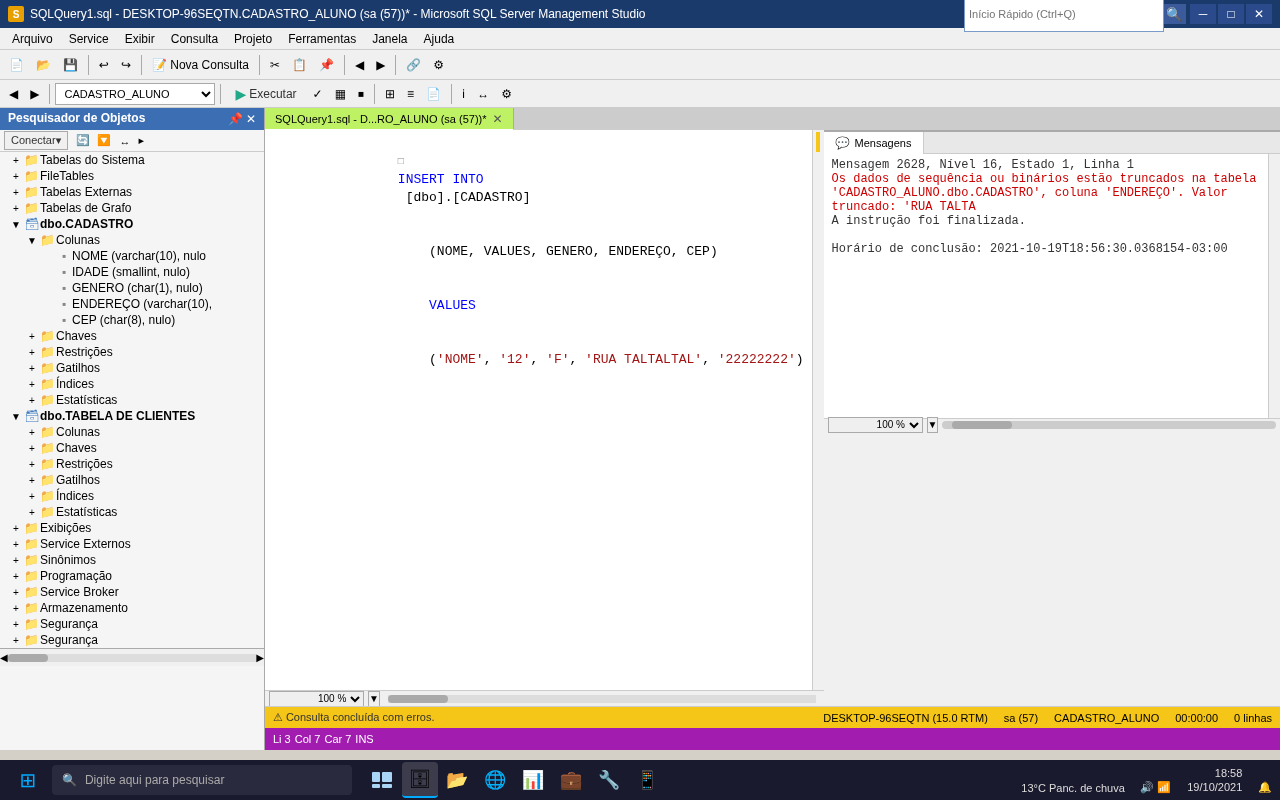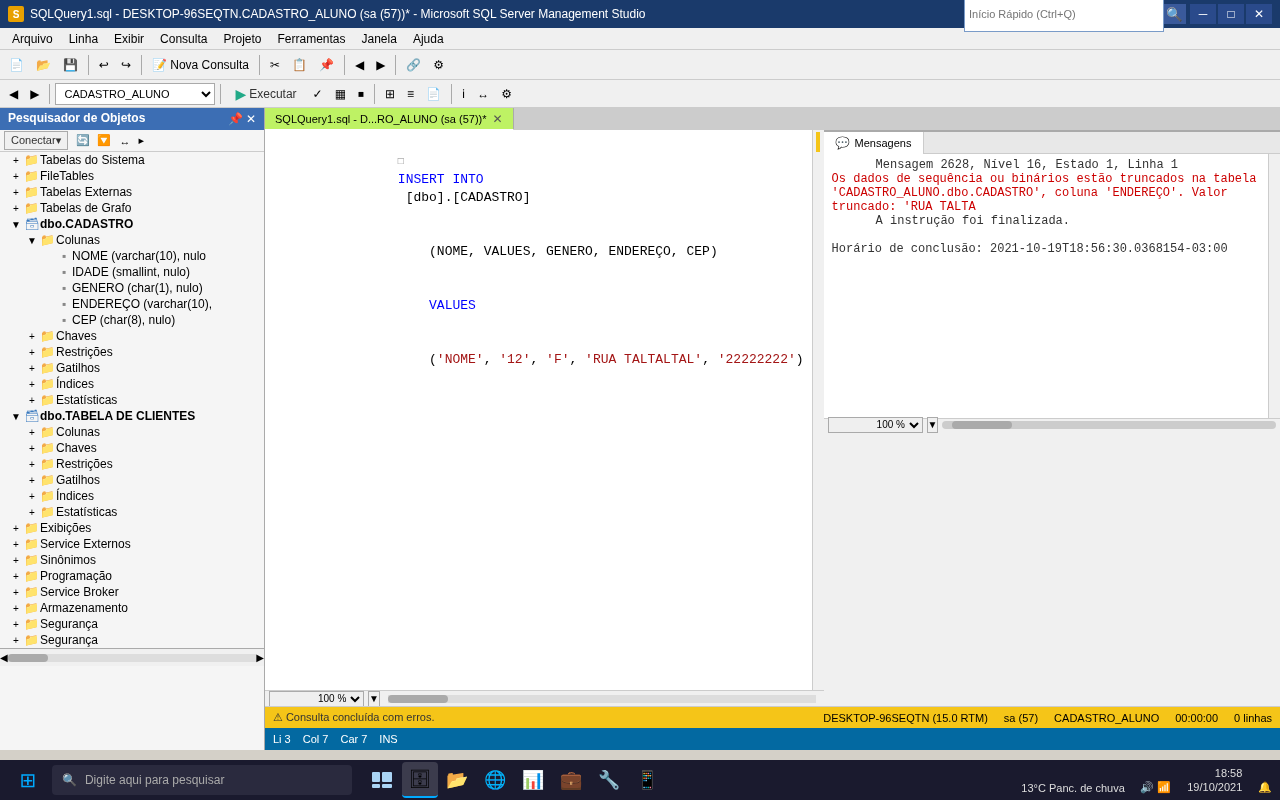--- a/index.html
+++ b/index.html
@@ -186,21 +186,21 @@
     }
     .results-tab.active { background: white; }
     .results-content {
       flex: 1;
       overflow: auto;
       font-family: 'Courier New', monospace;
       font-size: 12px;
       padding: 4px 8px;
     }
     .msg-error { color: #c00; }
-    .msg-normal { color: #333; margin-left: 44px; }
+    .msg-normal { color: #333; }
     .msg-time { color: #333; }
 
     .results-scrollbar {
       height: 12px;
       background: #f0f0f0;
       border-top: 1px solid #ccc;
       display: flex;
       align-items: center;
       padding: 0 4px;
       gap: 4px;
@@ -217,28 +217,28 @@
       padding: 0 8px;
       font-size: 11px;
       gap: 8px;
       border-top: 1px solid #ccc;
     }
     .status-warning { color: #333; }
     .status-right { margin-left: auto; display: flex; gap: 16px; font-size: 11px; }
 
     
     .editor-status-bar {
-      background: #0369a1;
+      background: #a21caf;
       height: 22px;
       display: flex;
       align-items: center;
       padding: 0 8px;
       font-size: 11px;
       color: white;
-      gap: 12px;
+      gap: 4px;
     }
 
     
     .taskbar {
       position: fixed;
       bottom: 0;
       left: 0;
       width: 1280px;
       height: 40px;
       background: #1a1a2e;
@@ -296,21 +296,21 @@
     <div class="title-bar-buttons">
       <button class="title-bar-btn">─</button>
       <button class="title-bar-btn">□</button>
       <button class="title-bar-btn close">✕</button>
     </div>
   </div>
 </div>
 
 <div class="menu-bar">
   <span class="menu-item">Arquivo</span>
-  <span class="menu-item">Linha</span>
+  <span class="menu-item">Service</span>
   <span class="menu-item">Exibir</span>
   <span class="menu-item">Consulta</span>
   <span class="menu-item">Projeto</span>
   <span class="menu-item">Ferramentas</span>
   <span class="menu-item">Janela</span>
   <span class="menu-item">Ajuda</span>
 </div>
 
 <div class="toolbar">
   <button class="tb-btn">📄</button>

